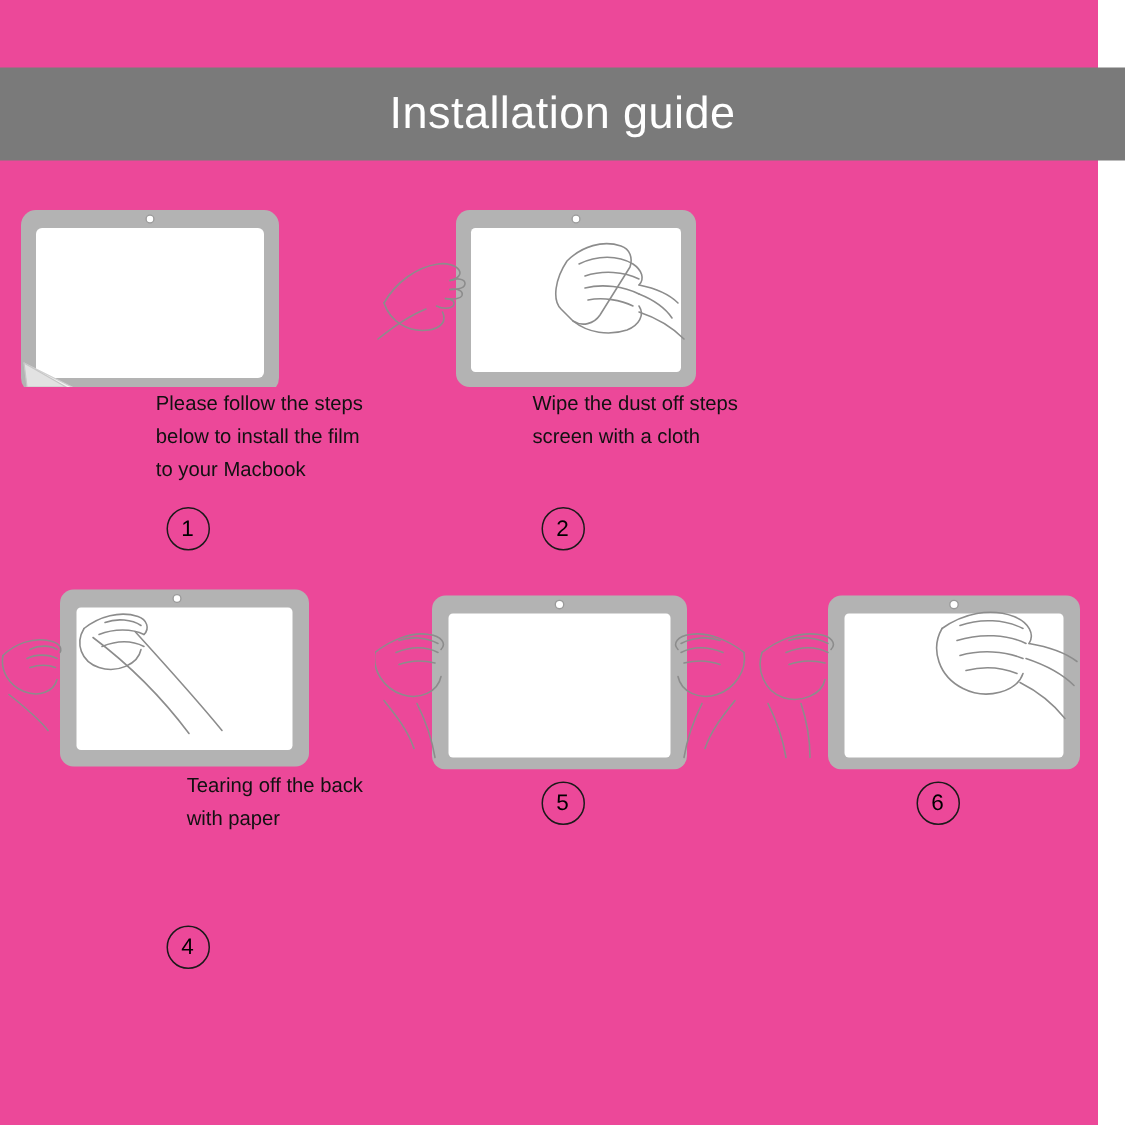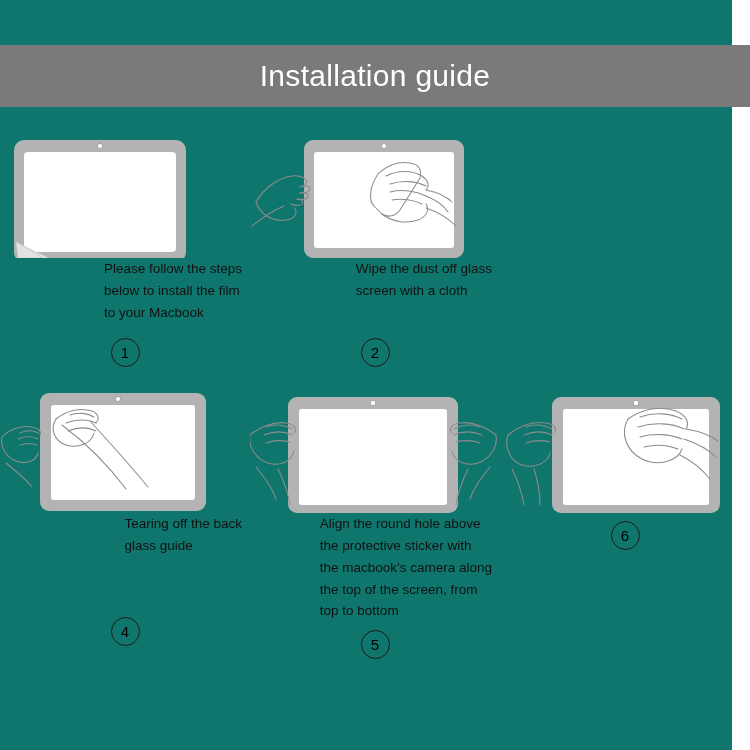--- a/index.html
+++ b/index.html
@@ -2,21 +2,21 @@
 <html><head>
 <meta charset="utf-8">
 <style>
   html, body {
     margin: 0; padding: 0;
     width: 750px; height: 750px;
     background: #ffffff;
     font-family: "Liberation Sans", sans-serif;
     overflow: hidden;
   }
-  .page { position: relative; width: 732px; height: 750px; background: #0f766e; }
+  .page { position: relative; width: 732px; height: 750px; background: #ec4899; }
 
   
   .banner {
     position: absolute; left: 0; top: 45px;
     width: 750px; height: 62px;
     background: #7a7a7a;
     display: flex; align-items: center; justify-content: center;
   }
   .banner-title {
     color: #ffffff;
@@ -122,21 +122,21 @@
               <path d="M140 54 C152 50 166 51 176 56"></path>
               <path d="M140 62 C152 59 166 61 176 66"></path>
               <path d="M142 70 C152 68 164 70 172 74"></path>
               <path d="M176 60 C186 62 196 66 202 72"></path>
               <path d="M176 66 C186 70 194 76 198 82"></path>
               <path d="M132 84 C142 92 156 94 168 90 C176 87 180 80 176 74"></path>
               <path d="M176 78 C188 82 198 88 206 96"></path>
             </g>
           </svg>
         </div>
-        <div class="caption">Wipe the dust off glass
+        <div class="caption">Wipe the dust off steps
 screen with a cloth</div>
         <div class="numwrap">
           <div class="num">2</div>
         </div>
       </div>
 
 
     </div>
 
     <div class="row row2">
@@ -161,21 +161,21 @@
               <path d="M66 38 C76 34 88 34 96 38"></path>
               <path d="M68 46 C78 42 88 42 96 46"></path>
               <path d="M56 34 C50 44 54 56 66 60 C78 64 92 58 94 48"></path>
 
               <path d="M62 40 C86 58 108 80 126 104"></path>
               <path d="M90 36 C110 58 130 80 148 102"></path>
             </g>
           </svg>
         </div>
         <div class="caption">Tearing off the back
-glass guide</div>
+with paper</div>
         <div class="numwrap">
           <div class="num">4</div>
         </div>
       </div>
 
       <div class="cell c2">
         <div class="art">
           <svg width="250" height="128" viewBox="0 0 250 128">
             <rect x="38" y="12" width="170" height="116" rx="9" ry="9" fill="#b3b3b3"></rect>
             <rect x="49" y="24" width="148" height="96" rx="3" ry="3" fill="#ffffff"></rect>
@@ -193,25 +193,20 @@
               <path d="M246 50 C236 42 222 36 210 38 C202 39 198 44 202 48"></path>
               <path d="M230 42 C222 39 212 40 204 44"></path>
               <path d="M232 50 C222 46 212 46 204 50"></path>
               <path d="M230 58 C222 55 214 55 206 57"></path>
               <path d="M246 50 C248 62 240 74 228 78 C216 82 204 76 202 66"></path>
               <path d="M240 82 C232 92 224 102 220 114"></path>
               <path d="M218 84 C212 96 208 108 206 120"></path>
             </g>
           </svg>
         </div>
-        <div class="caption">Align the round hole above
-the protective sticker with
-the macbook's camera along
-the top of the screen, from
-top to bottom</div>
         <div class="numwrap">
           <div class="num">5</div>
         </div>
       </div>
 
       <div class="cell c3">
         <div class="art">
           <svg width="250" height="128" viewBox="0 0 250 128">
             <rect x="52" y="12" width="168" height="116" rx="9" ry="9" fill="#b3b3b3"></rect>
             <rect x="63" y="24" width="146" height="96" rx="3" ry="3" fill="#ffffff"></rect>

